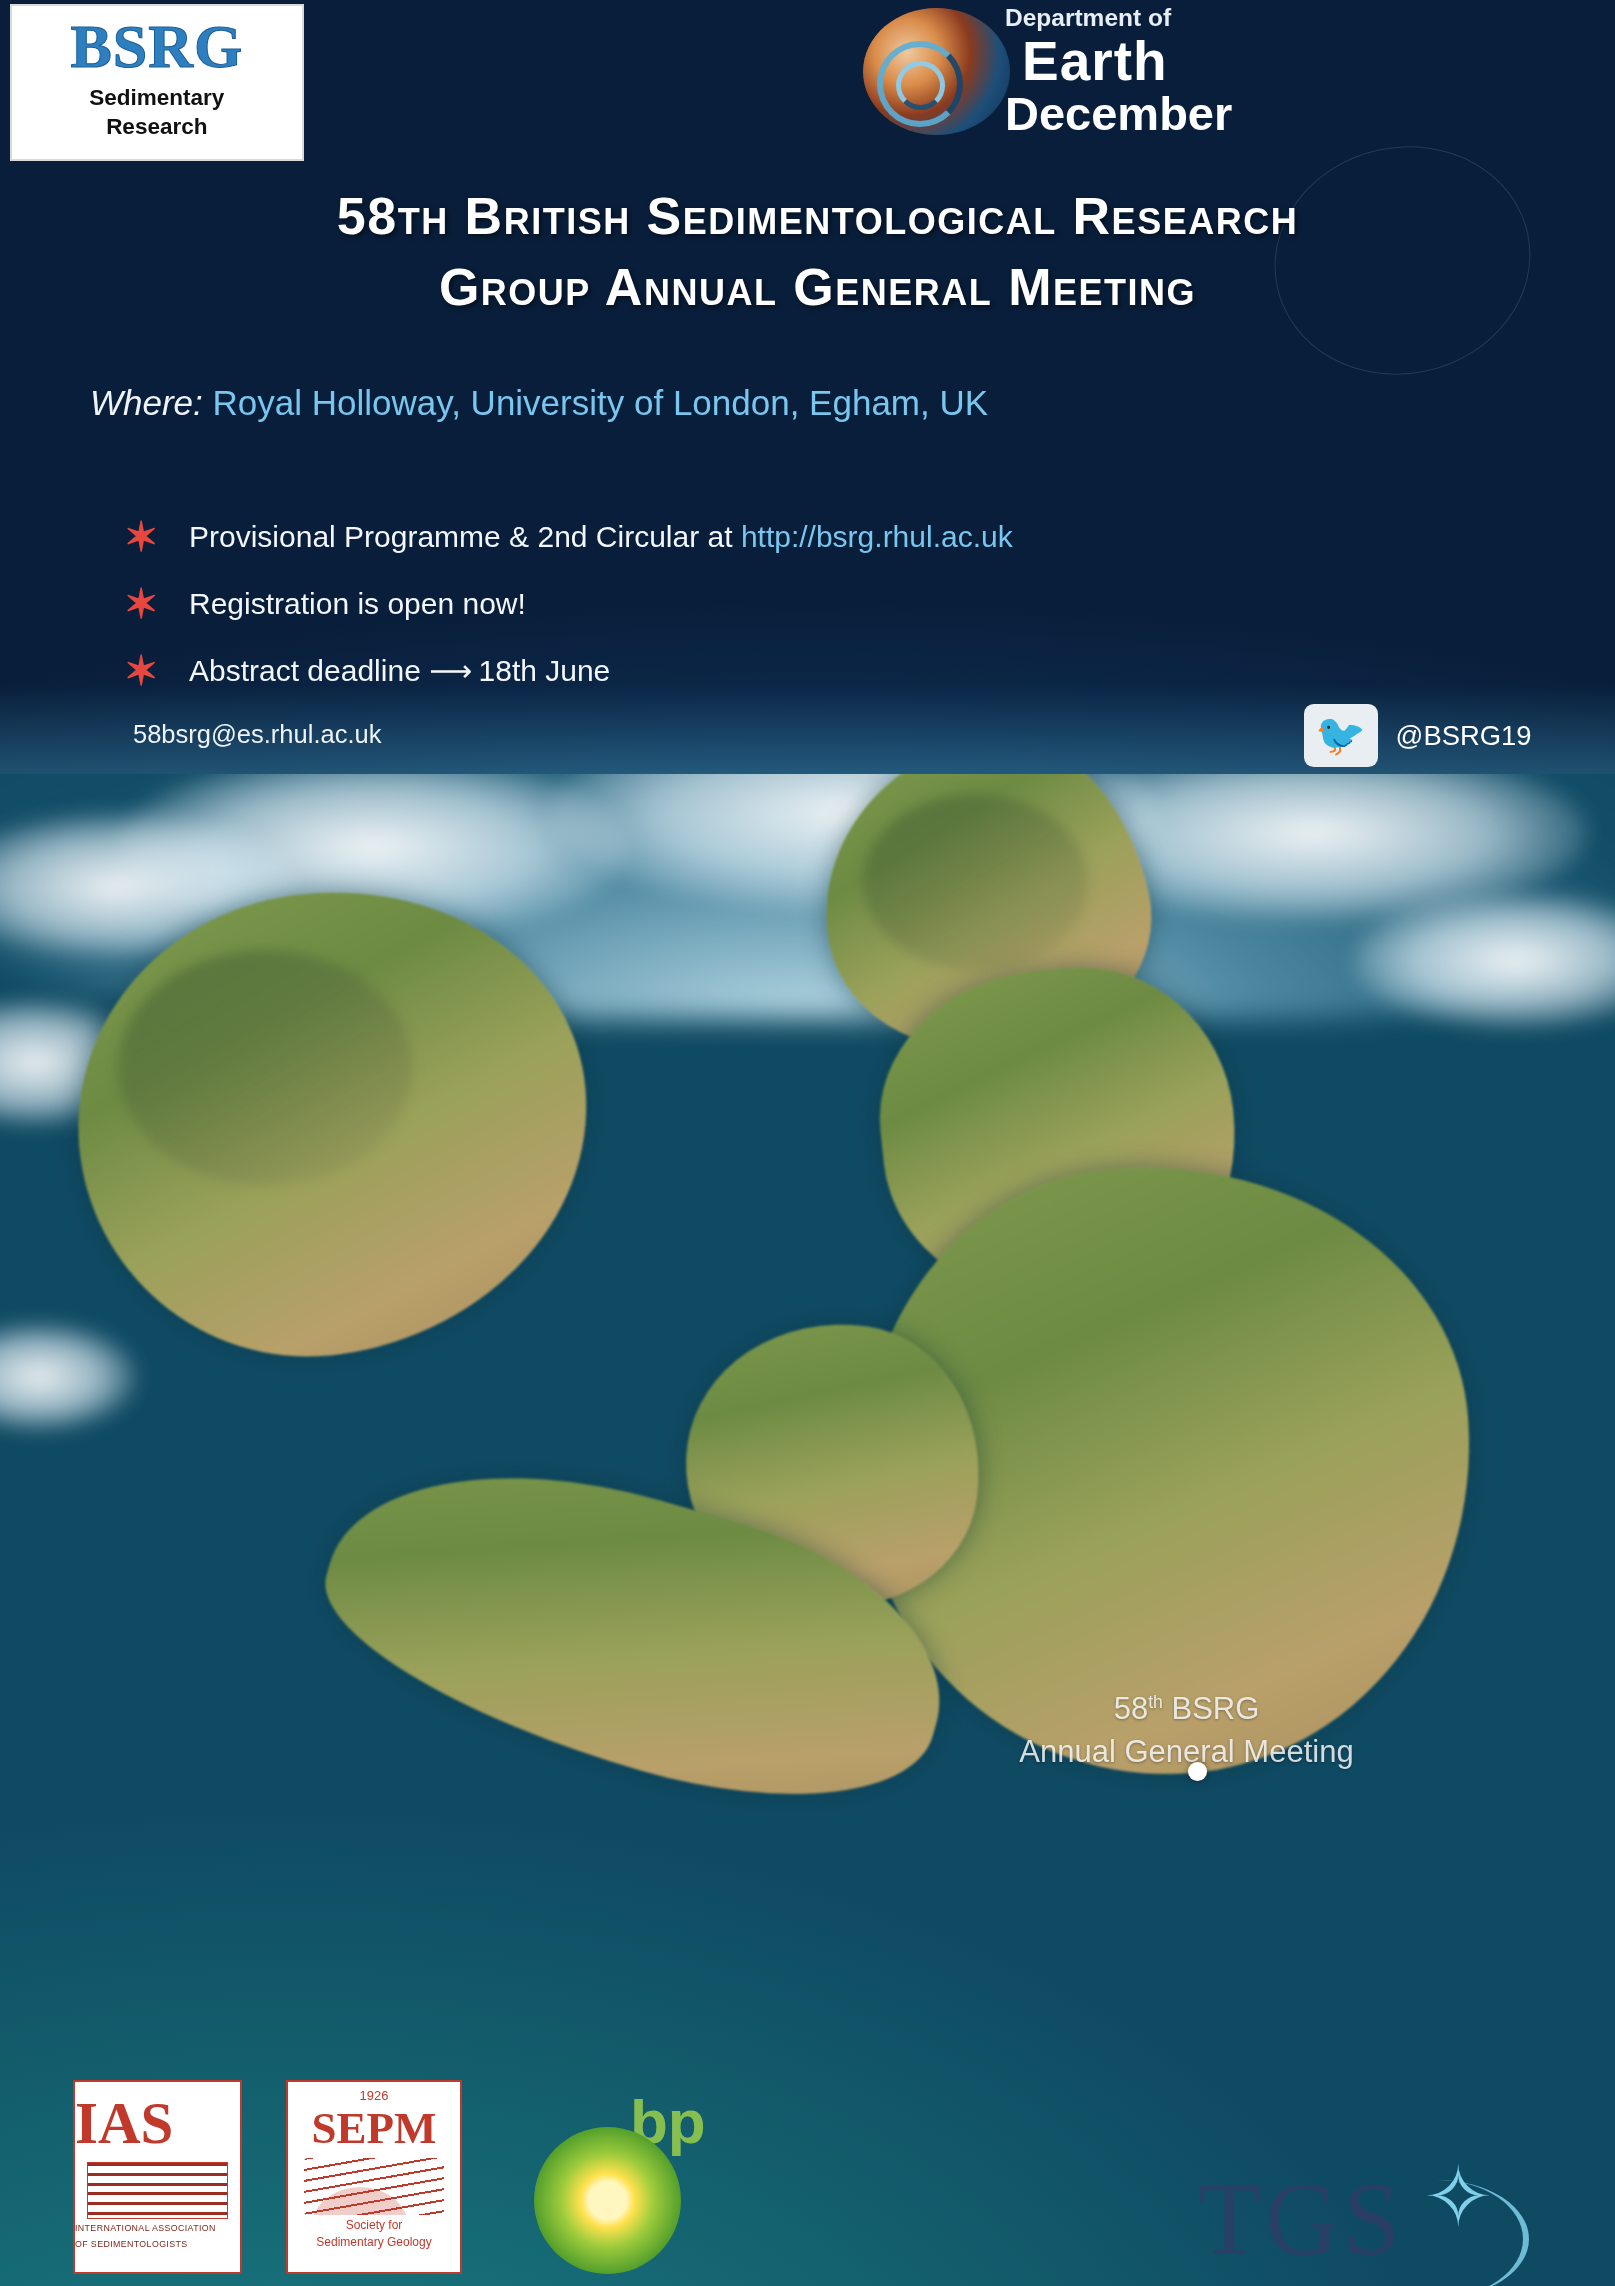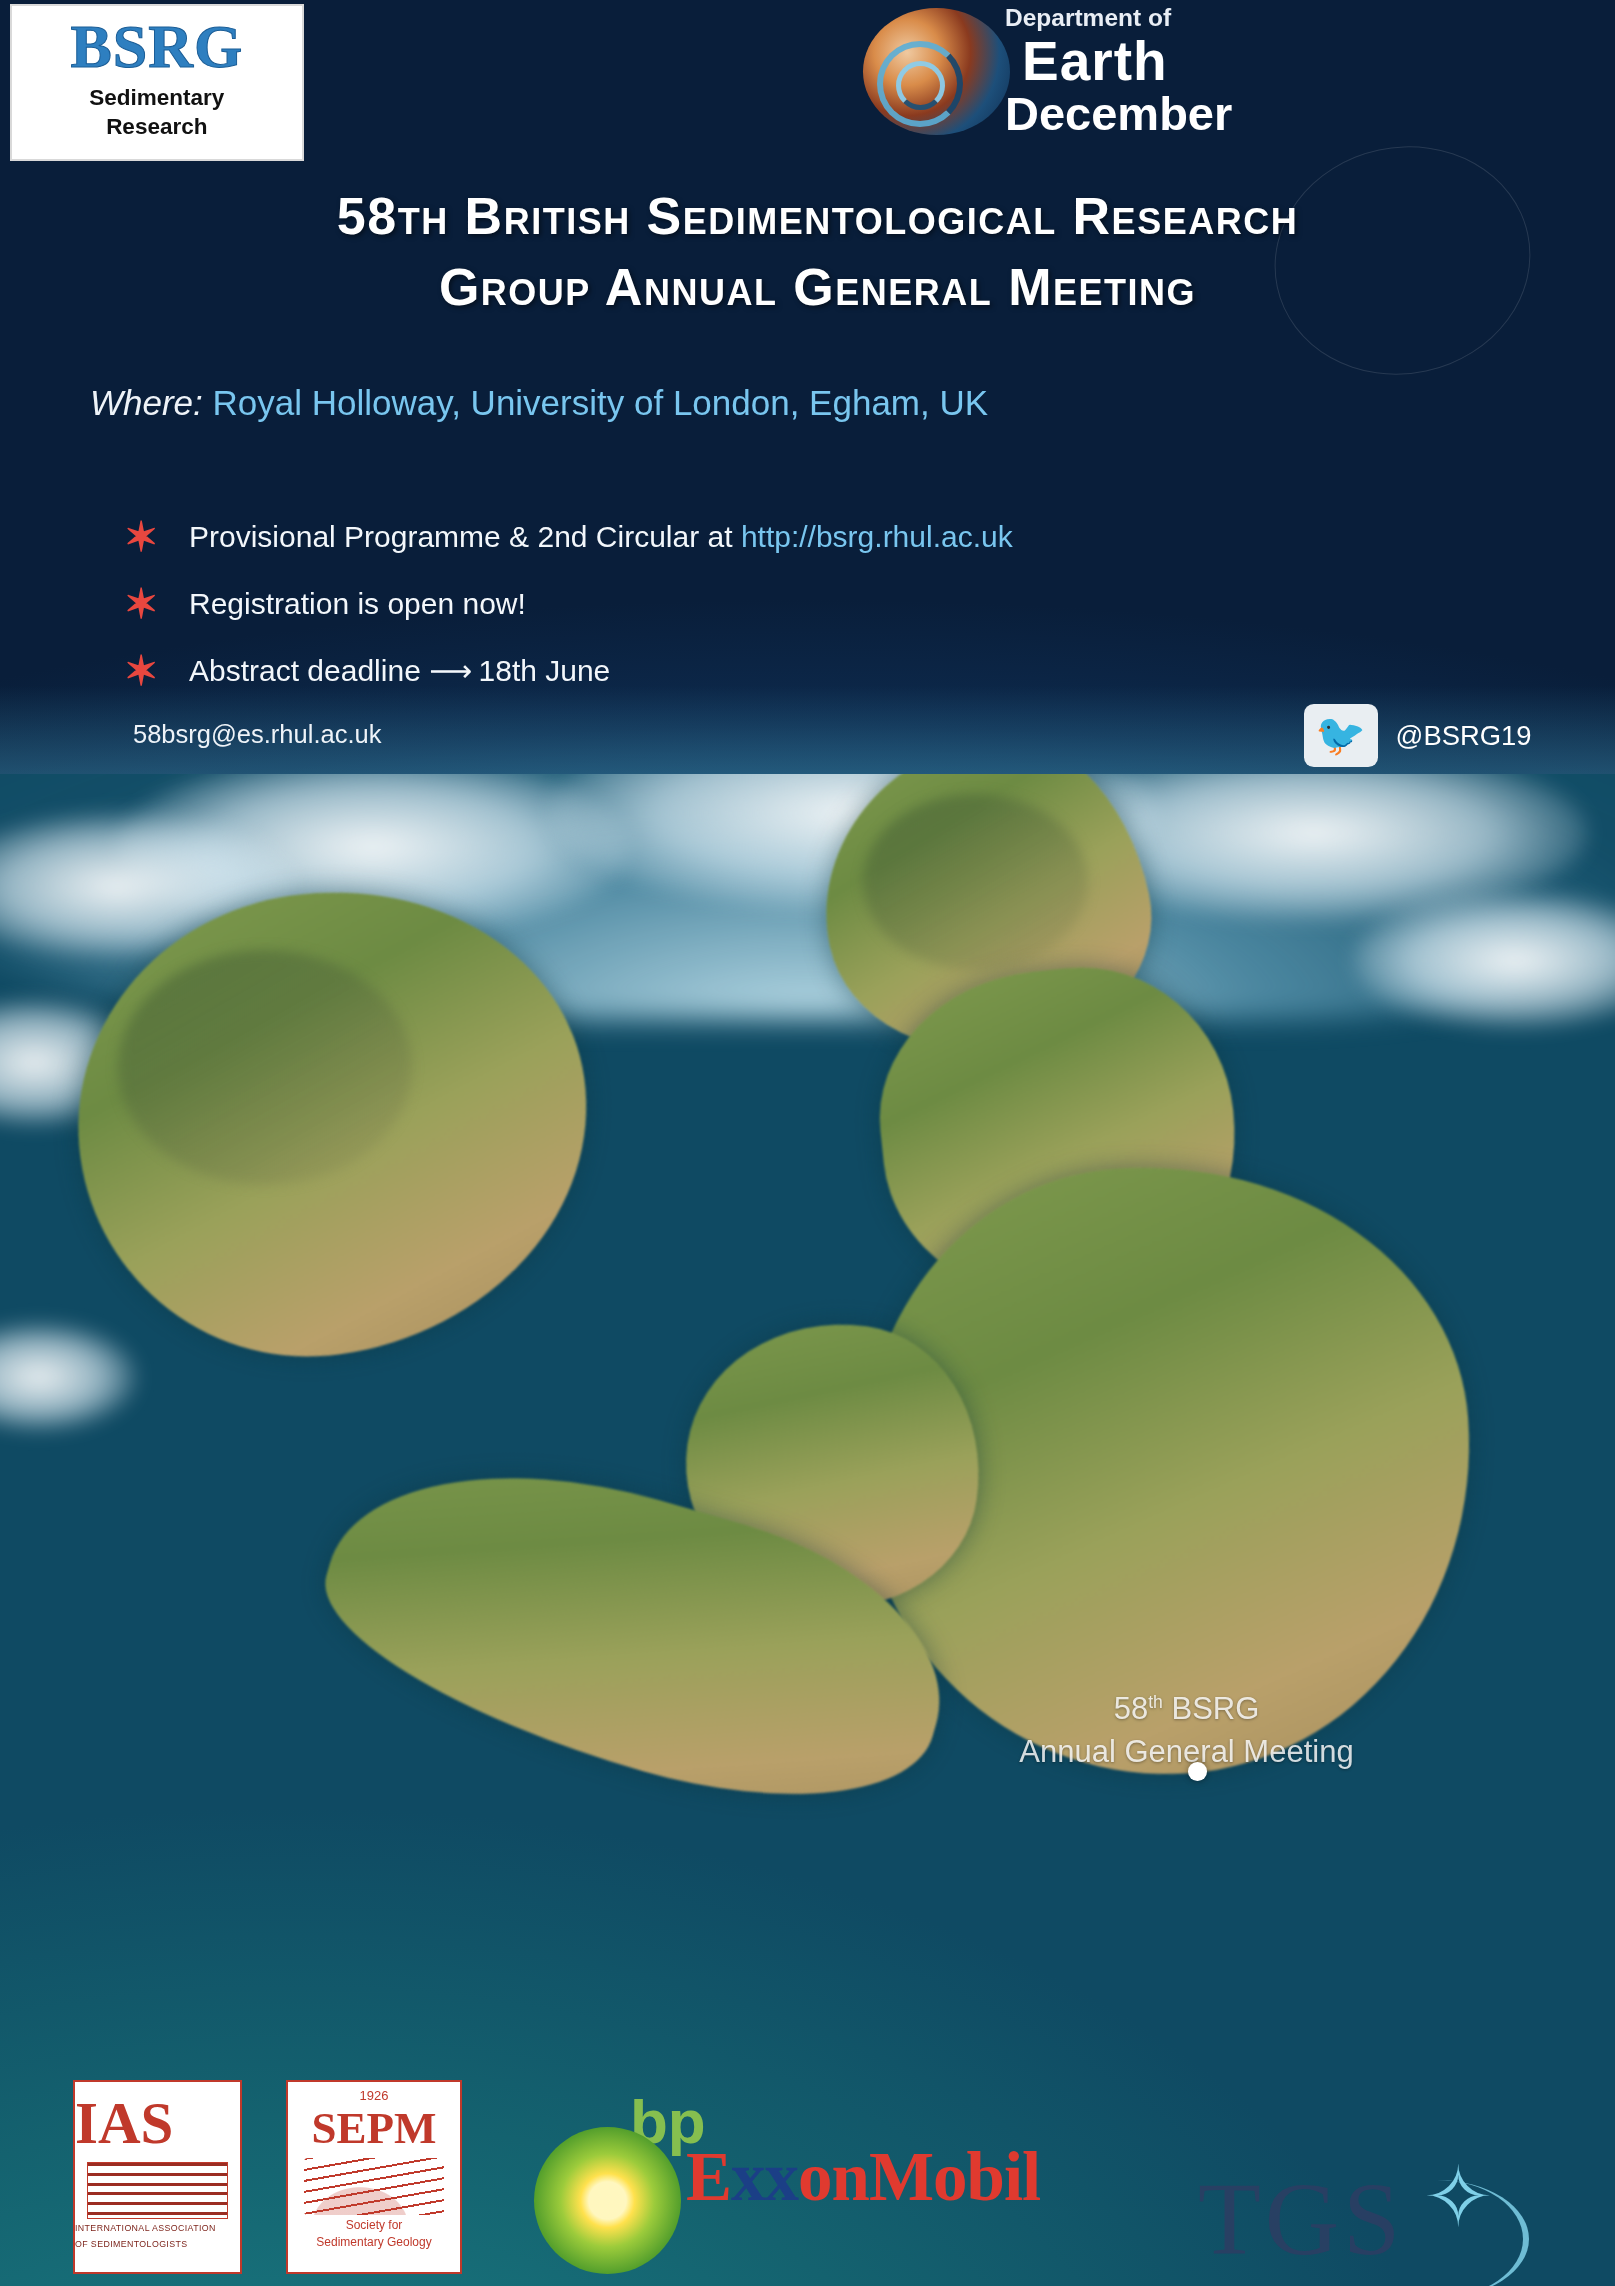--- a/index.html
+++ b/index.html
@@ -584,21 +584,20 @@
       <div class="wave"></div>
       <div class="cap">Society for</div>
       <div class="cap">Sedimentary Geology</div>
     </div>
 
     <div class="bp">
       <div class="word">bp</div>
       <div class="sun"></div>
     </div>
 
-    <div class="exxon"><span>E</span><span class="blue">xx</span><span>onMobil</span></div>
 
     <div class="tgs">TGS</div>
     <div class="tgs-swoop"></div>
     <div class="tgs-spark">✧</div>
   </div>
 
 </div>
 
 
 </body></html>

